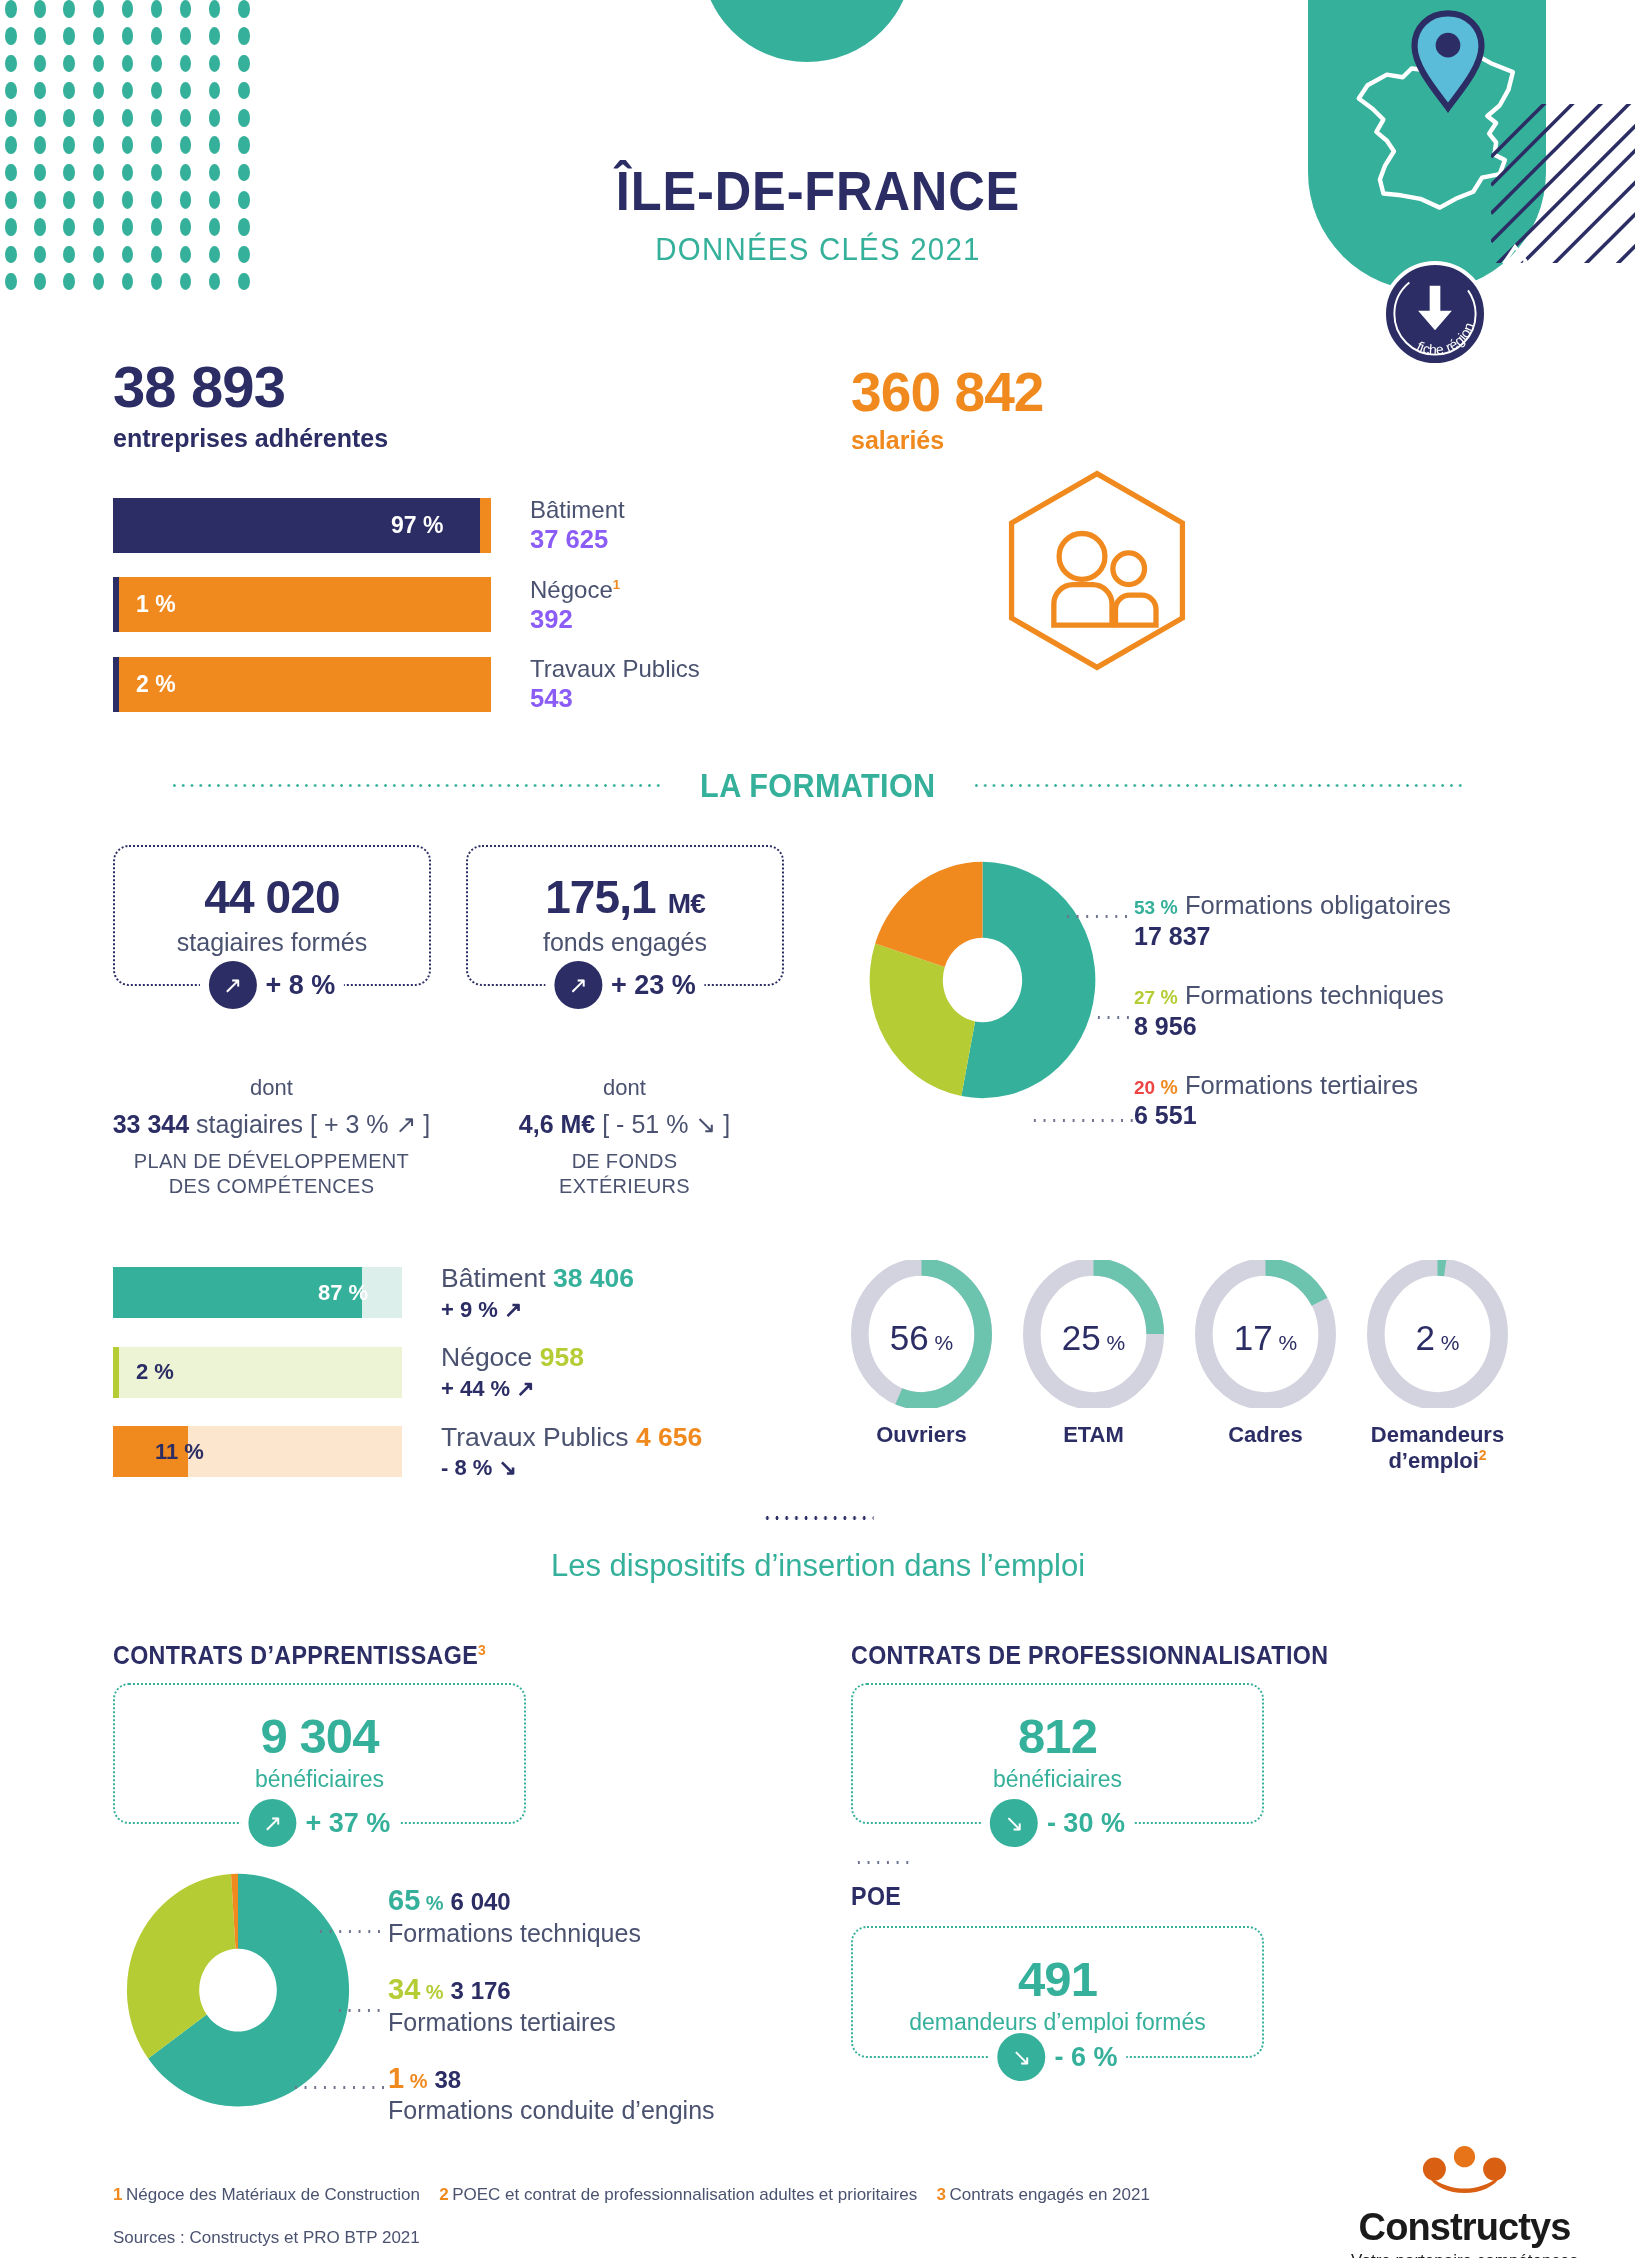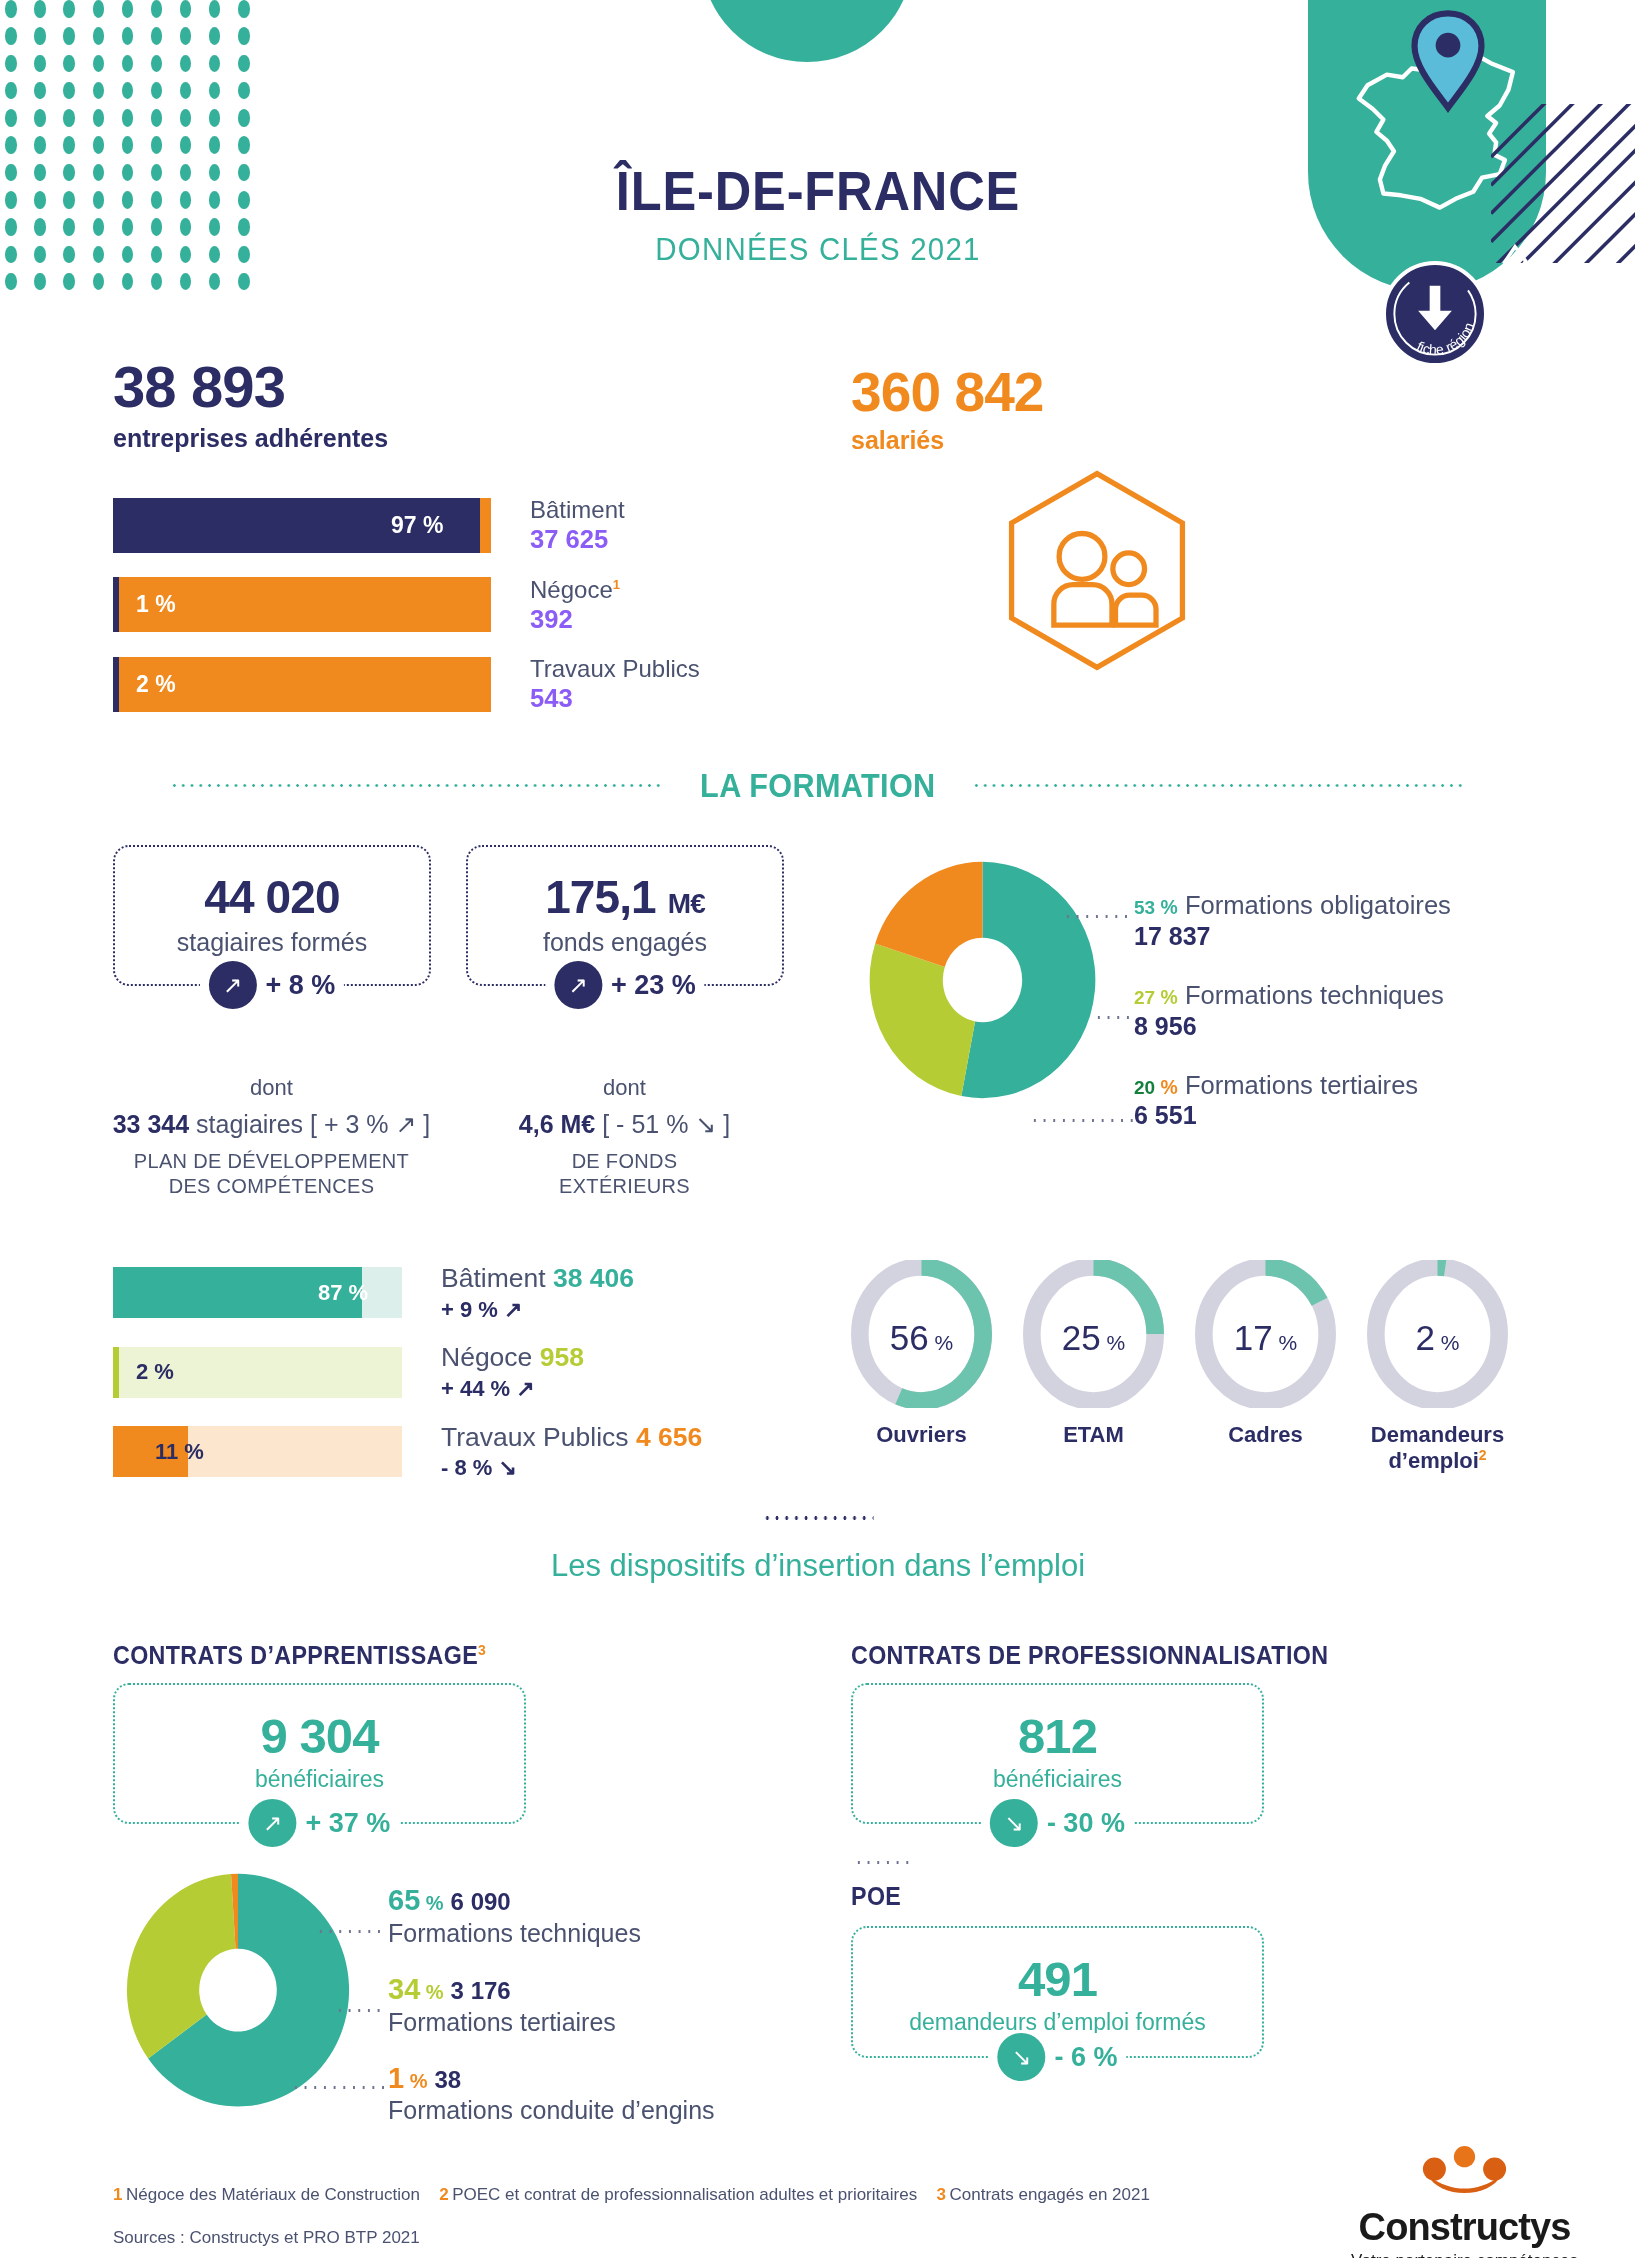--- a/index.html
+++ b/index.html
@@ -486,21 +486,21 @@
 <div class="legend1" id="legend1">
     <div class="lg-item">
       <div class="r1"><b style="color:#35B09A">53</b><span class="pc" style="color:#35B09A"> %</span> <span>Formations obligatoires</span></div>
       <div class="r2">17 837</div>
     </div>
     <div class="lg-item">
       <div class="r1"><b style="color:#B5CC34">27</b><span class="pc" style="color:#B5CC34"> %</span> <span>Formations techniques</span></div>
       <div class="r2">8 956</div>
     </div>
     <div class="lg-item">
-      <div class="r1"><b style="color:#15803d">20</b><span class="pc" style="color:#F08A1E"> %</span> <span>Formations tertiaires</span></div>
+      <div class="r1"><b style="color:#ef4444">20</b><span class="pc" style="color:#F08A1E"> %</span> <span>Formations tertiaires</span></div>
       <div class="r2">6 551</div>
     </div>
   </div>
 <div class="dotlead" style="left:1063px; top:915px; width:71px;"></div>
 <div class="dotlead" style="left:1094px; top:1016px; width:42px;"></div>
 <div class="dotlead" style="left:1030px; top:1119px; width:104px;"></div>
 
 <div class="bars2" id="bars2">
     <div class="b2row">
       <div class="b2track" style="background: rgb(220, 239, 234);">
@@ -585,21 +585,21 @@
 
 <div class="donut2">
   <svg width="228" height="238" viewBox="0 0 258 270" id="donut2svg">
       <path d="M129 2 A126 132 0 1 1 27.06385870875664 211.58765330260647 L93.40325224750231 161.62590685774626 A44 47 0 1 0 129 87 Z" fill="#35B09A"></path>
       <path d="M27.06385870875664 211.58765330260647 A126 132 0 0 1 121.08839453930642 2.2604718474681533 L126.23721714071019 87.09274376387123 A44 47 0 0 0 93.40325224750231 161.62590685774626 Z" fill="#B5CC34"></path>
       <path d="M121.08839453930642 2.2604718474681533 A126 132 0 0 1 128.99999999999997 2 L129 87 A44 47 0 0 0 126.23721714071019 87.09274376387123 Z" fill="#F08A1E"></path>
     </svg>
 </div>
 <div class="legend2" id="legend2">
     <div class="lg2-item">
-      <div class="r1"><b style="color:#35B09A">65</b><span class="pc" style="color:#35B09A"> %</span><span class="cnt">6 090</span></div>
+      <div class="r1"><b style="color:#35B09A">65</b><span class="pc" style="color:#35B09A"> %</span><span class="cnt">6 040</span></div>
       <div class="r2">Formations techniques</div>
     </div>
     <div class="lg2-item">
       <div class="r1"><b style="color:#B5CC34">34</b><span class="pc" style="color:#B5CC34"> %</span><span class="cnt">3 176</span></div>
       <div class="r2">Formations tertiaires</div>
     </div>
     <div class="lg2-item">
       <div class="r1"><b style="color:#F08A1E">1</b><span class="pc" style="color:#F08A1E"> %</span><span class="cnt">38</span></div>
       <div class="r2">Formations conduite d’engins</div>
     </div>

